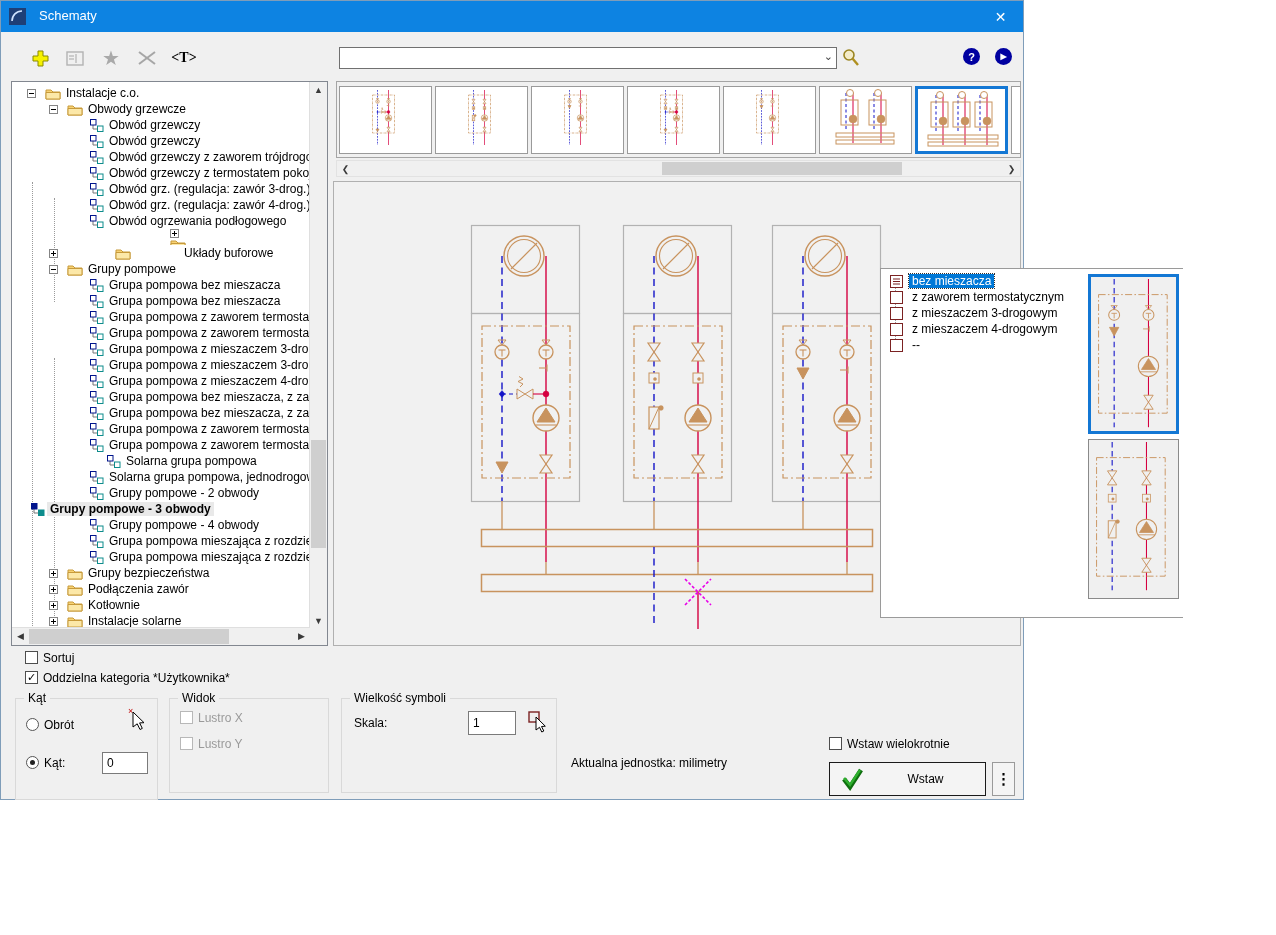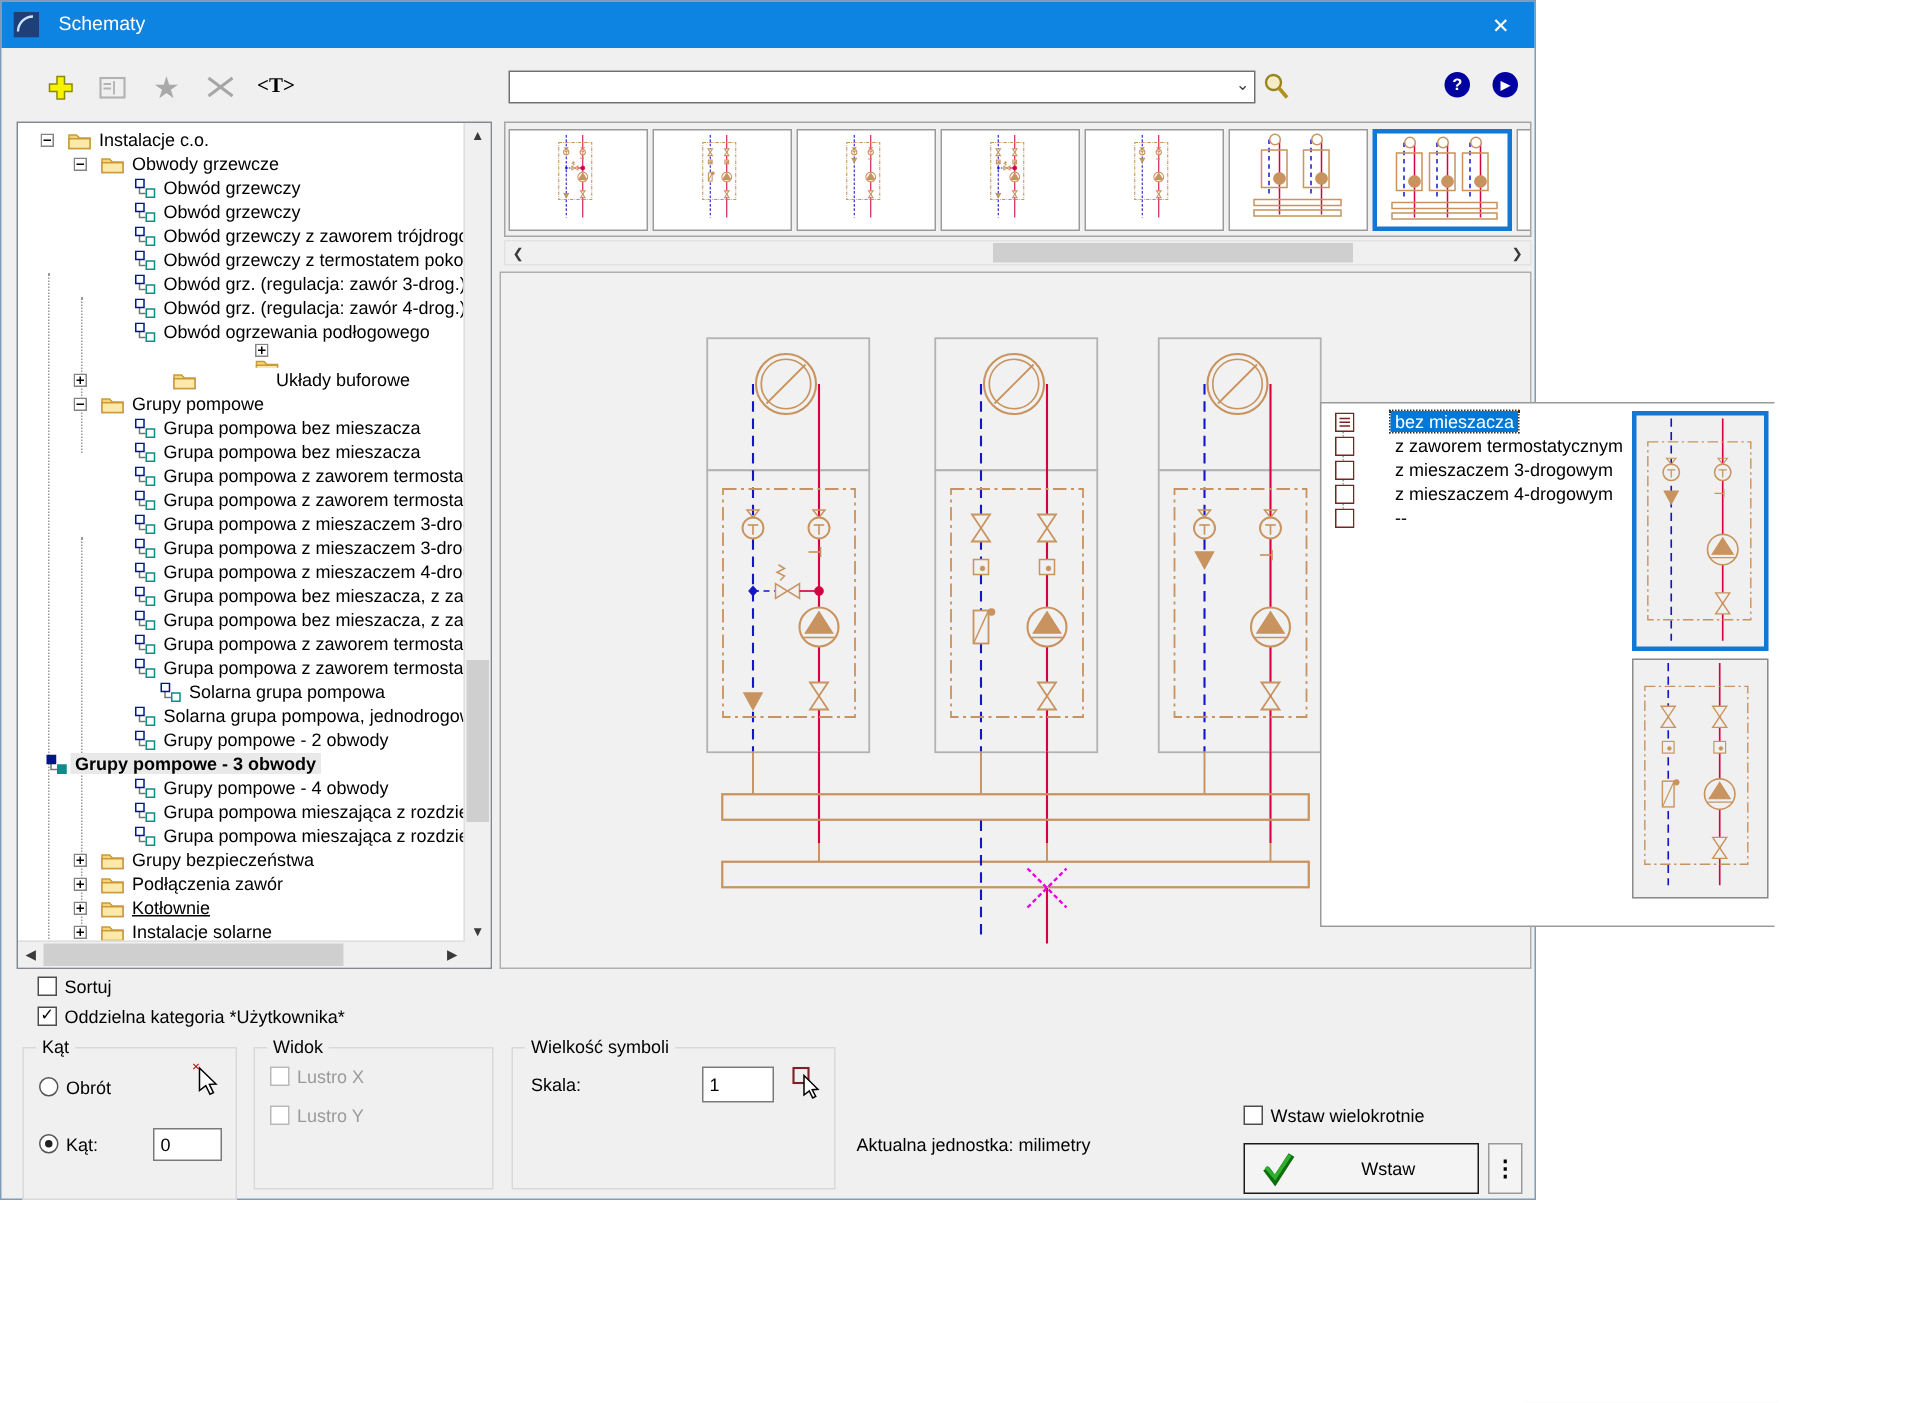--- a/index.html
+++ b/index.html
@@ -37,21 +37,21 @@
   .vsb .thumb{position:absolute;left:1px;width:15px;background:#cfcfcf;}
   .hsb{position:absolute;left:0;bottom:0;width:298px;height:17px;background:#f0f0f0;border-top:1px solid #dfdfdf;}
   .hsb .thumb{position:absolute;top:1px;height:15px;background:#cfcfcf;}
   .sb-corner{position:absolute;right:0;bottom:0;width:17px;height:17px;background:#f0f0f0;}
   
   #preview{left:332px;top:180px;width:688px;height:465px;background:#f1f1f1;border:1px solid #b0b0b0;box-sizing:border-box;}
   
   #popup{left:880px;top:268px;width:396px;height:350px;background:#fff;border:1px solid #9a9a9a;box-sizing:border-box;overflow:hidden;}
   .prow{height:16px;display:flex;align-items:center;white-space:nowrap;}
   .prow .slot{width:16px;flex:none;display:flex;align-items:center;justify-content:flex-end;}
-  .prow .lbl{padding:0 3px;margin-left:24px;}
+  .prow .lbl{padding:0 3px;margin-left:6px;}
   .prow .lbl.selrow{background:#0078d7;color:#fff;outline:1px dotted #333;}
   .pop-cell{position:absolute;width:91px;height:160px;background:#f0f0f0;border:1px solid #8a8a8a;box-sizing:border-box;}
   .pop-cell.sel{border:3px solid #1377d4;}
   
   .cb{width:13px;height:13px;background:#fff;border:1px solid #4d4d4d;box-sizing:border-box;flex:none;
       display:inline-flex;align-items:center;justify-content:center;font-size:11px;line-height:11px;}
   .cb.dis{border-color:#b8b8b8;}
   .rad{width:13px;height:13px;background:#fff;border:1px solid #555;border-radius:50%;box-sizing:border-box;flex:none;position:relative;}
   .rad.on:after{content:"";position:absolute;left:3px;top:3px;width:5px;height:5px;border-radius:50%;background:#222;}
   .ctl{display:flex;align-items:flex-start;gap:5px;}
@@ -675,21 +675,21 @@
               </svg>
             </span>
             <span style="display: inline-flex; margin-right: 2px; flex: 0 0 auto;">
               <svg width="16" height="13">
     <path d="M1 3 L6 3 L8 5 L15 5 L15 12 L1 12 Z" fill="#f8d374" stroke="#c79a3a"></path>
     <path d="M1 5.5 L15 5.5 L15 12 L1 12 Z" fill="#fce8a8" stroke="#c79a3a"></path>
               </svg>
             </span>
             <span class="lbl">Podłączenia zawór</span>
           </div>
-          <div class="trow" style="padding-left: 37px; text-decoration: underline;">
+          <div class="trow" style="padding-left: 37px;">
             <span class="slot">
               <svg width="9" height="9">
     <rect x="0.5" y="0.5" width="8" height="8" fill="#fff" stroke="#848484"></rect>
     <line x1="2" y1="4.5" x2="7" y2="4.5" stroke="#000"></line>
     <line x1="4.5" y1="2" x2="4.5" y2="7" stroke="#000"></line>
               </svg>
             </span>
             <span style="display: inline-flex; margin-right: 2px; flex: 0 0 auto;">
               <svg width="16" height="13">
     <path d="M1 3 L6 3 L8 5 L15 5 L15 12 L1 12 Z" fill="#f8d374" stroke="#c79a3a"></path>

